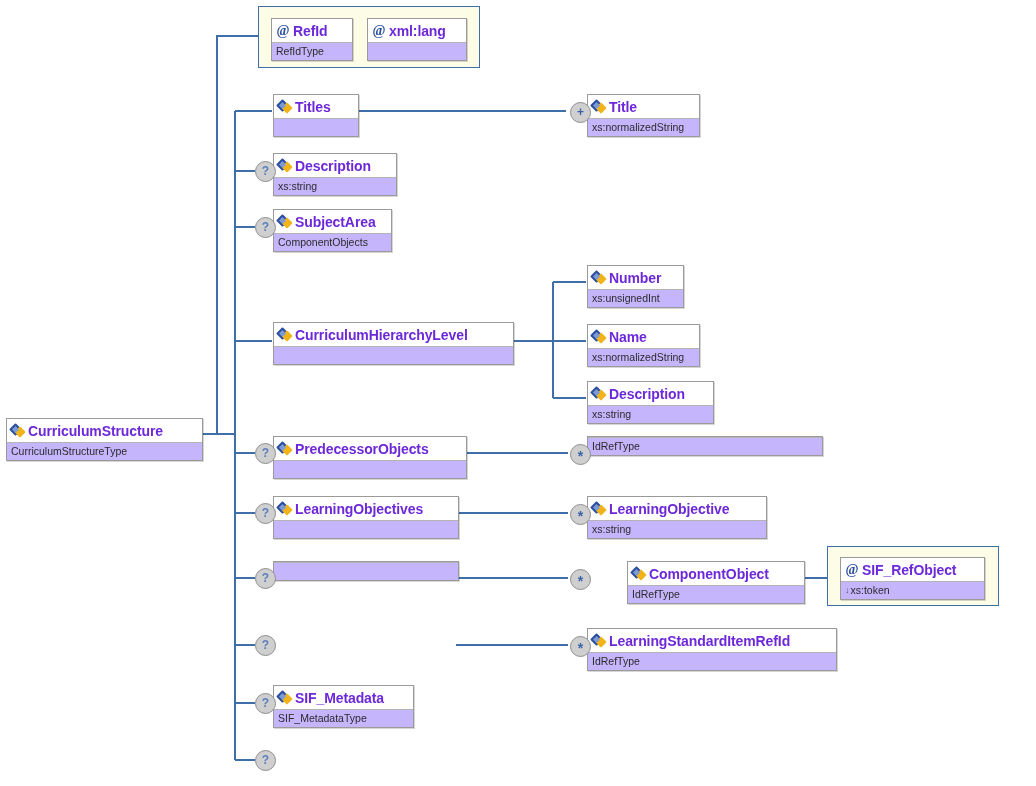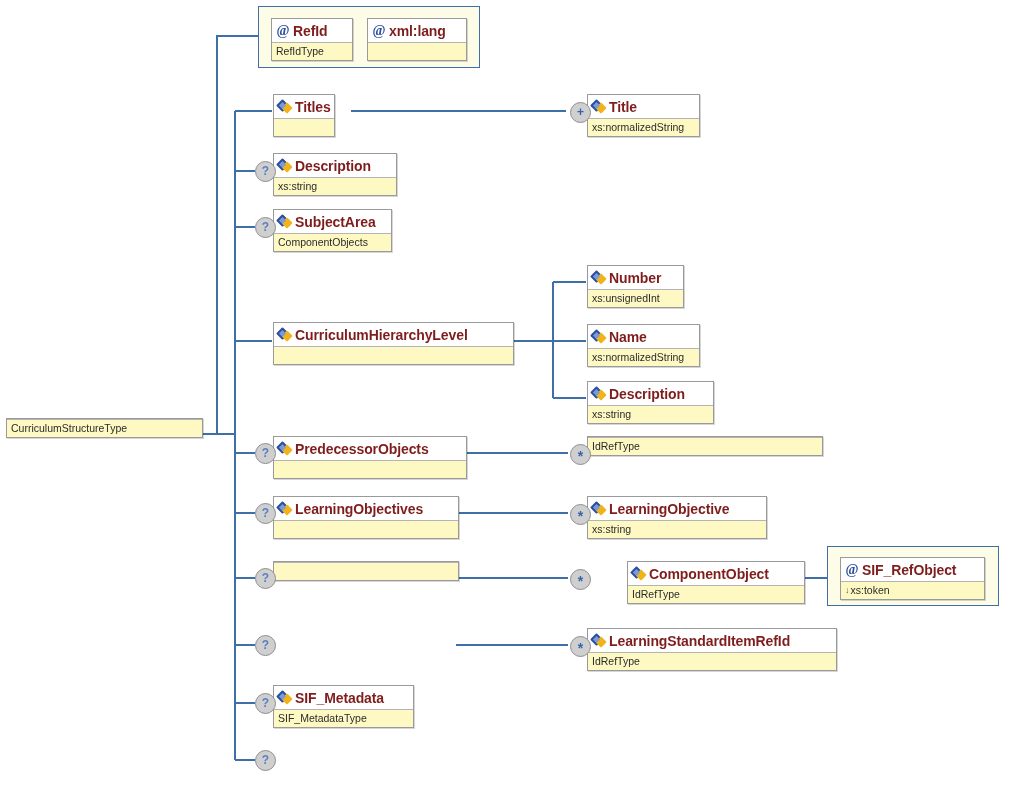--- a/index.html
+++ b/index.html
@@ -29,29 +29,29 @@
     display:flex;
     align-items:center;
     height:23px;
     padding:0 6px 0 4px;
     background:#ffffff;
     white-space:nowrap;
   }
   .node .nname{
     font-size:14px;
     font-weight:bold;
-    color:#7f1d1d;
+    color:#6d28d9;
     letter-spacing:-0.1px;
     margin-left:3px;
   }
   .node .ntype{
     height:17px;
     line-height:17px;
     padding:0 4px;
-    background:#fef9c3;
+    background:#c4b5fd;
     border-top:1px solid #b4b4b4;
     font-size:10.5px;
     color:#2b2b2b;
     white-space:nowrap;
     overflow:hidden;
   }
   .node.notype .ntype{color:transparent;}
 
   
   .eicon{
@@ -161,41 +161,49 @@
 
       <path d="M459,578 H568"></path>
 
       <path d="M765,578 H827"></path>
 
       <path d="M456,645 H568"></path>
     </g>
   </svg>
 
   <div class="node" style="left:6px; top:418px; width:197px;">
+    <div class="nhead">
+      <span class="eicon">
+          <i class="b1"></i>
+          <i class="b2"></i>
+          <i class="b3"></i>
+        </span>
+      <span class="nname">CurriculumStructure</span>
+    </div>
     <div class="ntype">CurriculumStructureType</div>
   </div>
 
   <div class="attrgroup" style="left:258px; top:6px; width:222px; height:62px;">
     <div class="node" style="left:12px; top:11px; width:82px;">
       <div class="nhead">
         <span class="aicon">@</span>
         <span class="nname">RefId</span>
       </div>
       <div class="ntype">RefIdType</div>
     </div>
     <div class="node notype" style="left:108px; top:11px; width:100px;">
       <div class="nhead">
         <span class="aicon">@</span>
         <span class="nname">xml:lang</span>
       </div>
       <div class="ntype">&nbsp;</div>
     </div>
   </div>
 
-  <div class="node notype" style="left:273px; top:94px; width:62px;">
+  <div class="node notype" style="left:273px; top:94px; width:86px;">
     <div class="nhead">
       <span class="eicon">
           <i class="b1"></i>
           <i class="b2"></i>
           <i class="b3"></i>
         </span>
       <span class="nname">Titles</span>
     </div>
     <div class="ntype">&nbsp;</div>
   </div>

